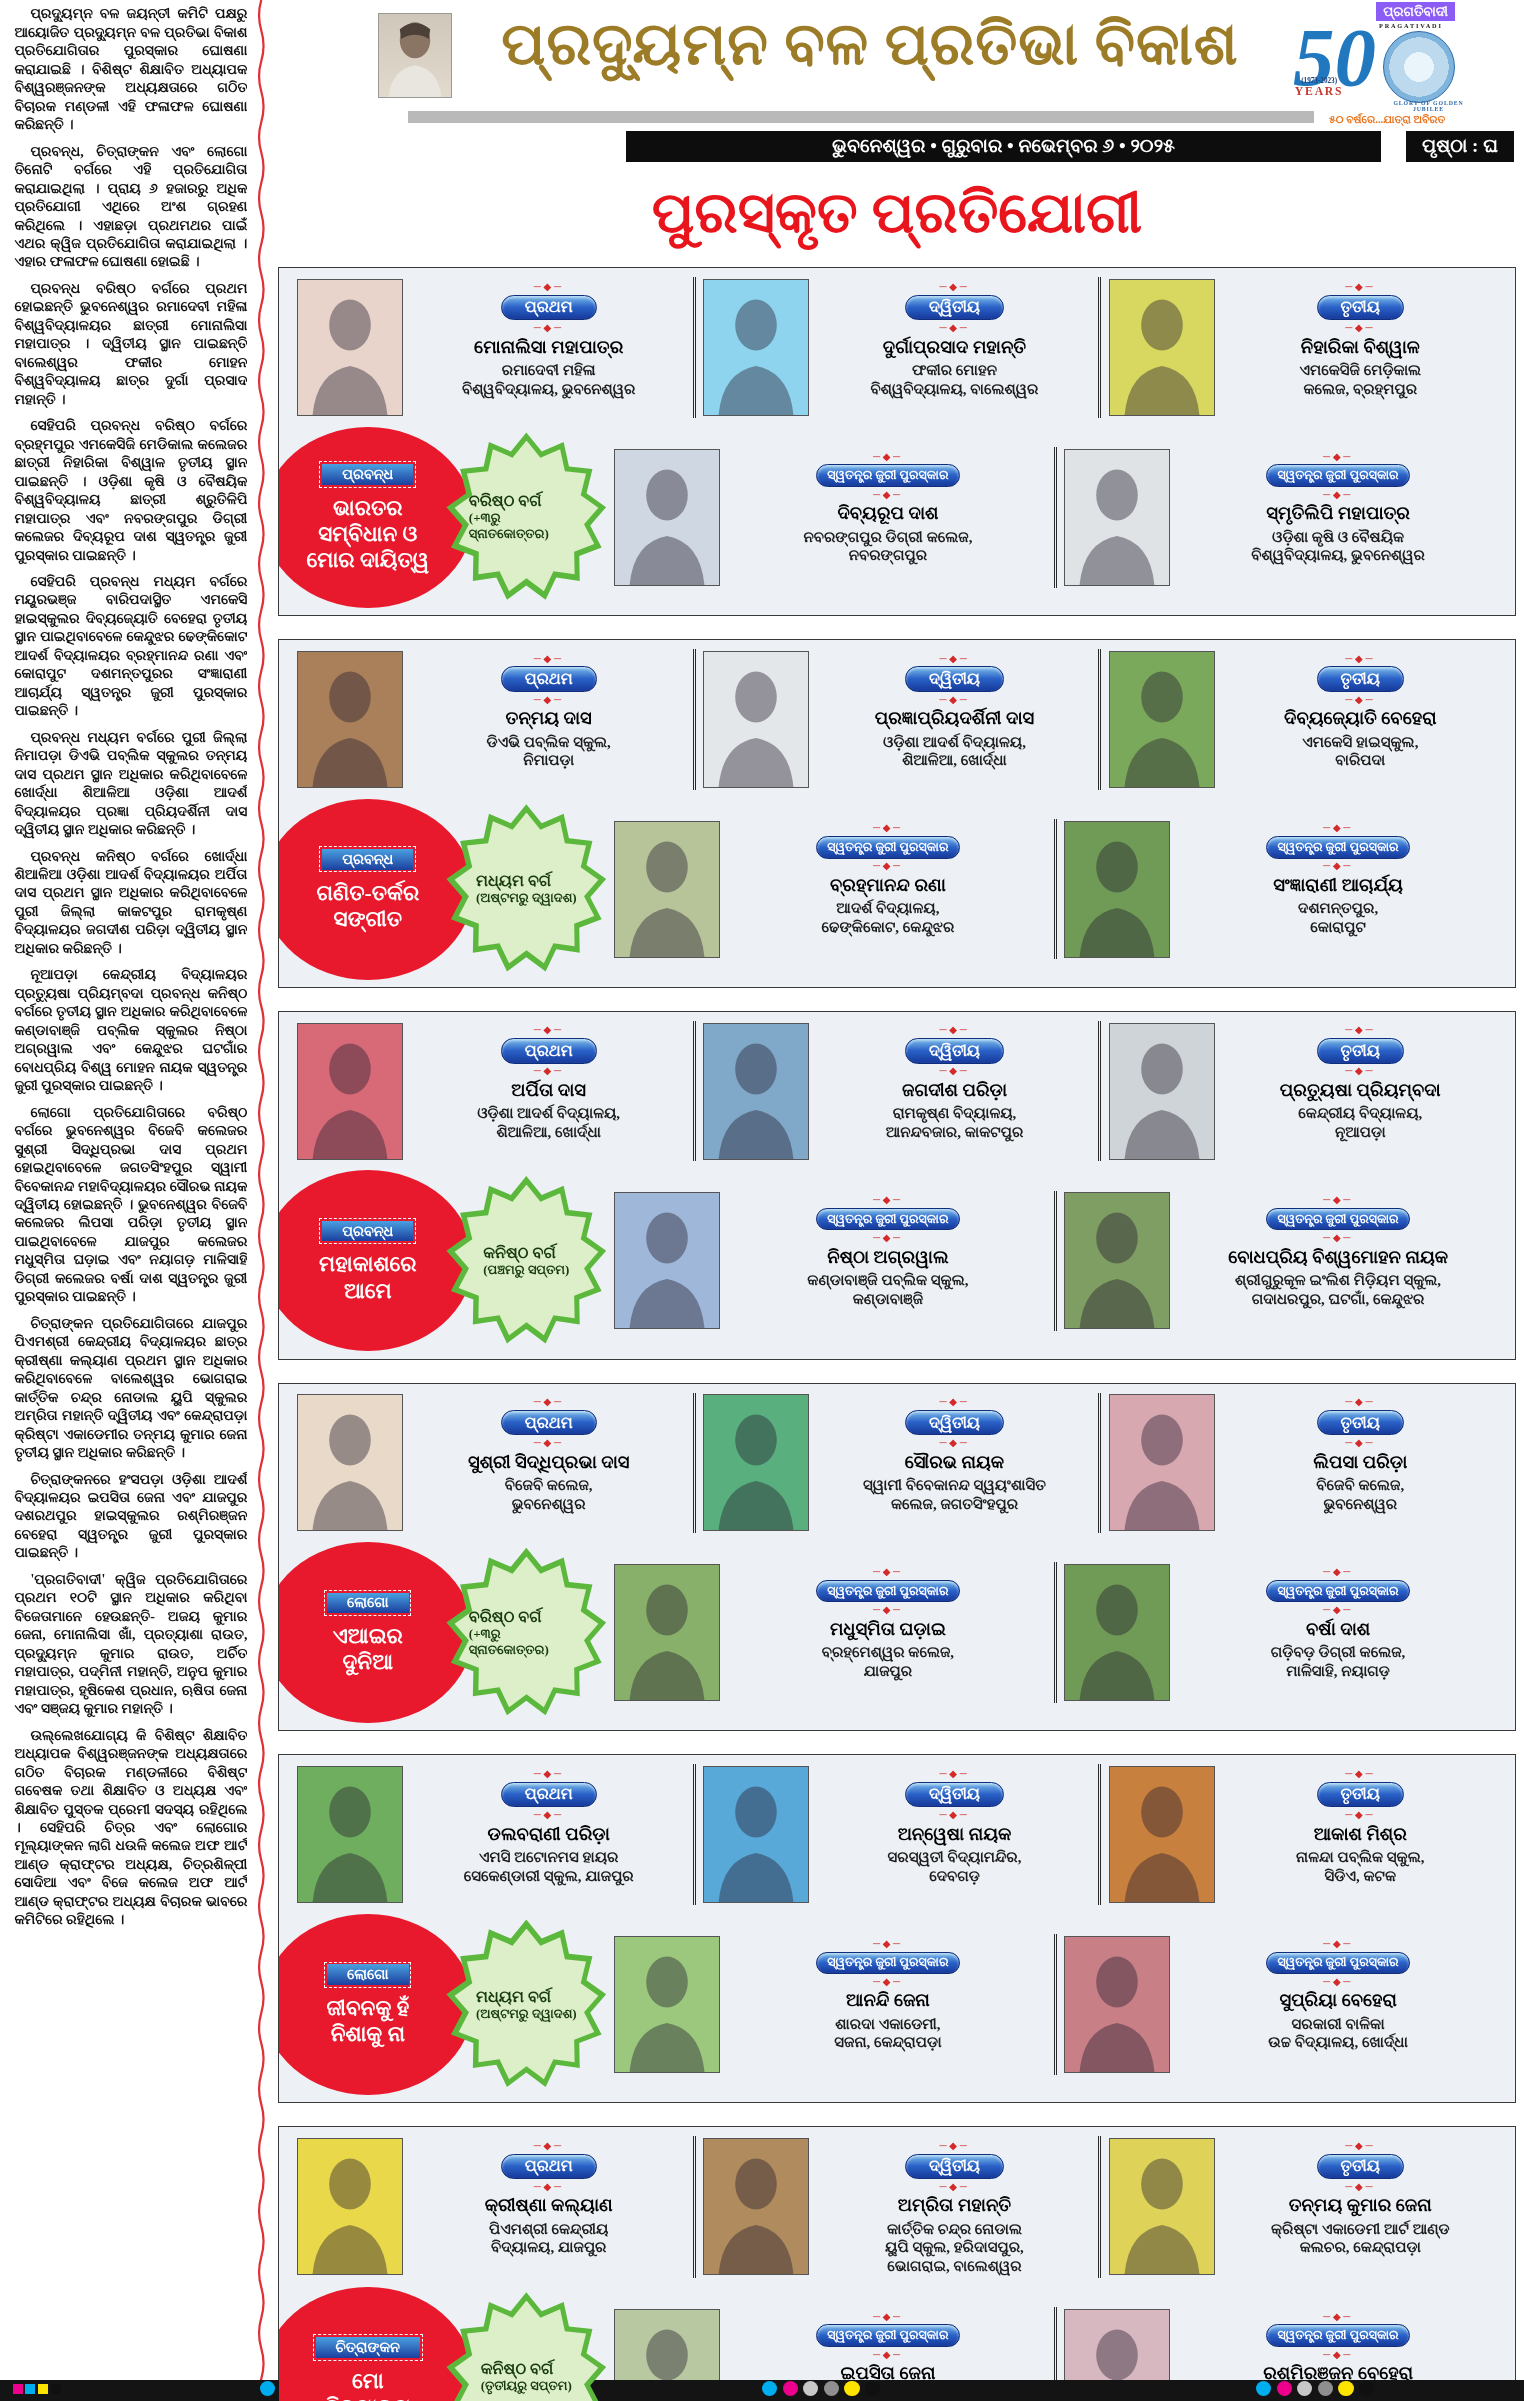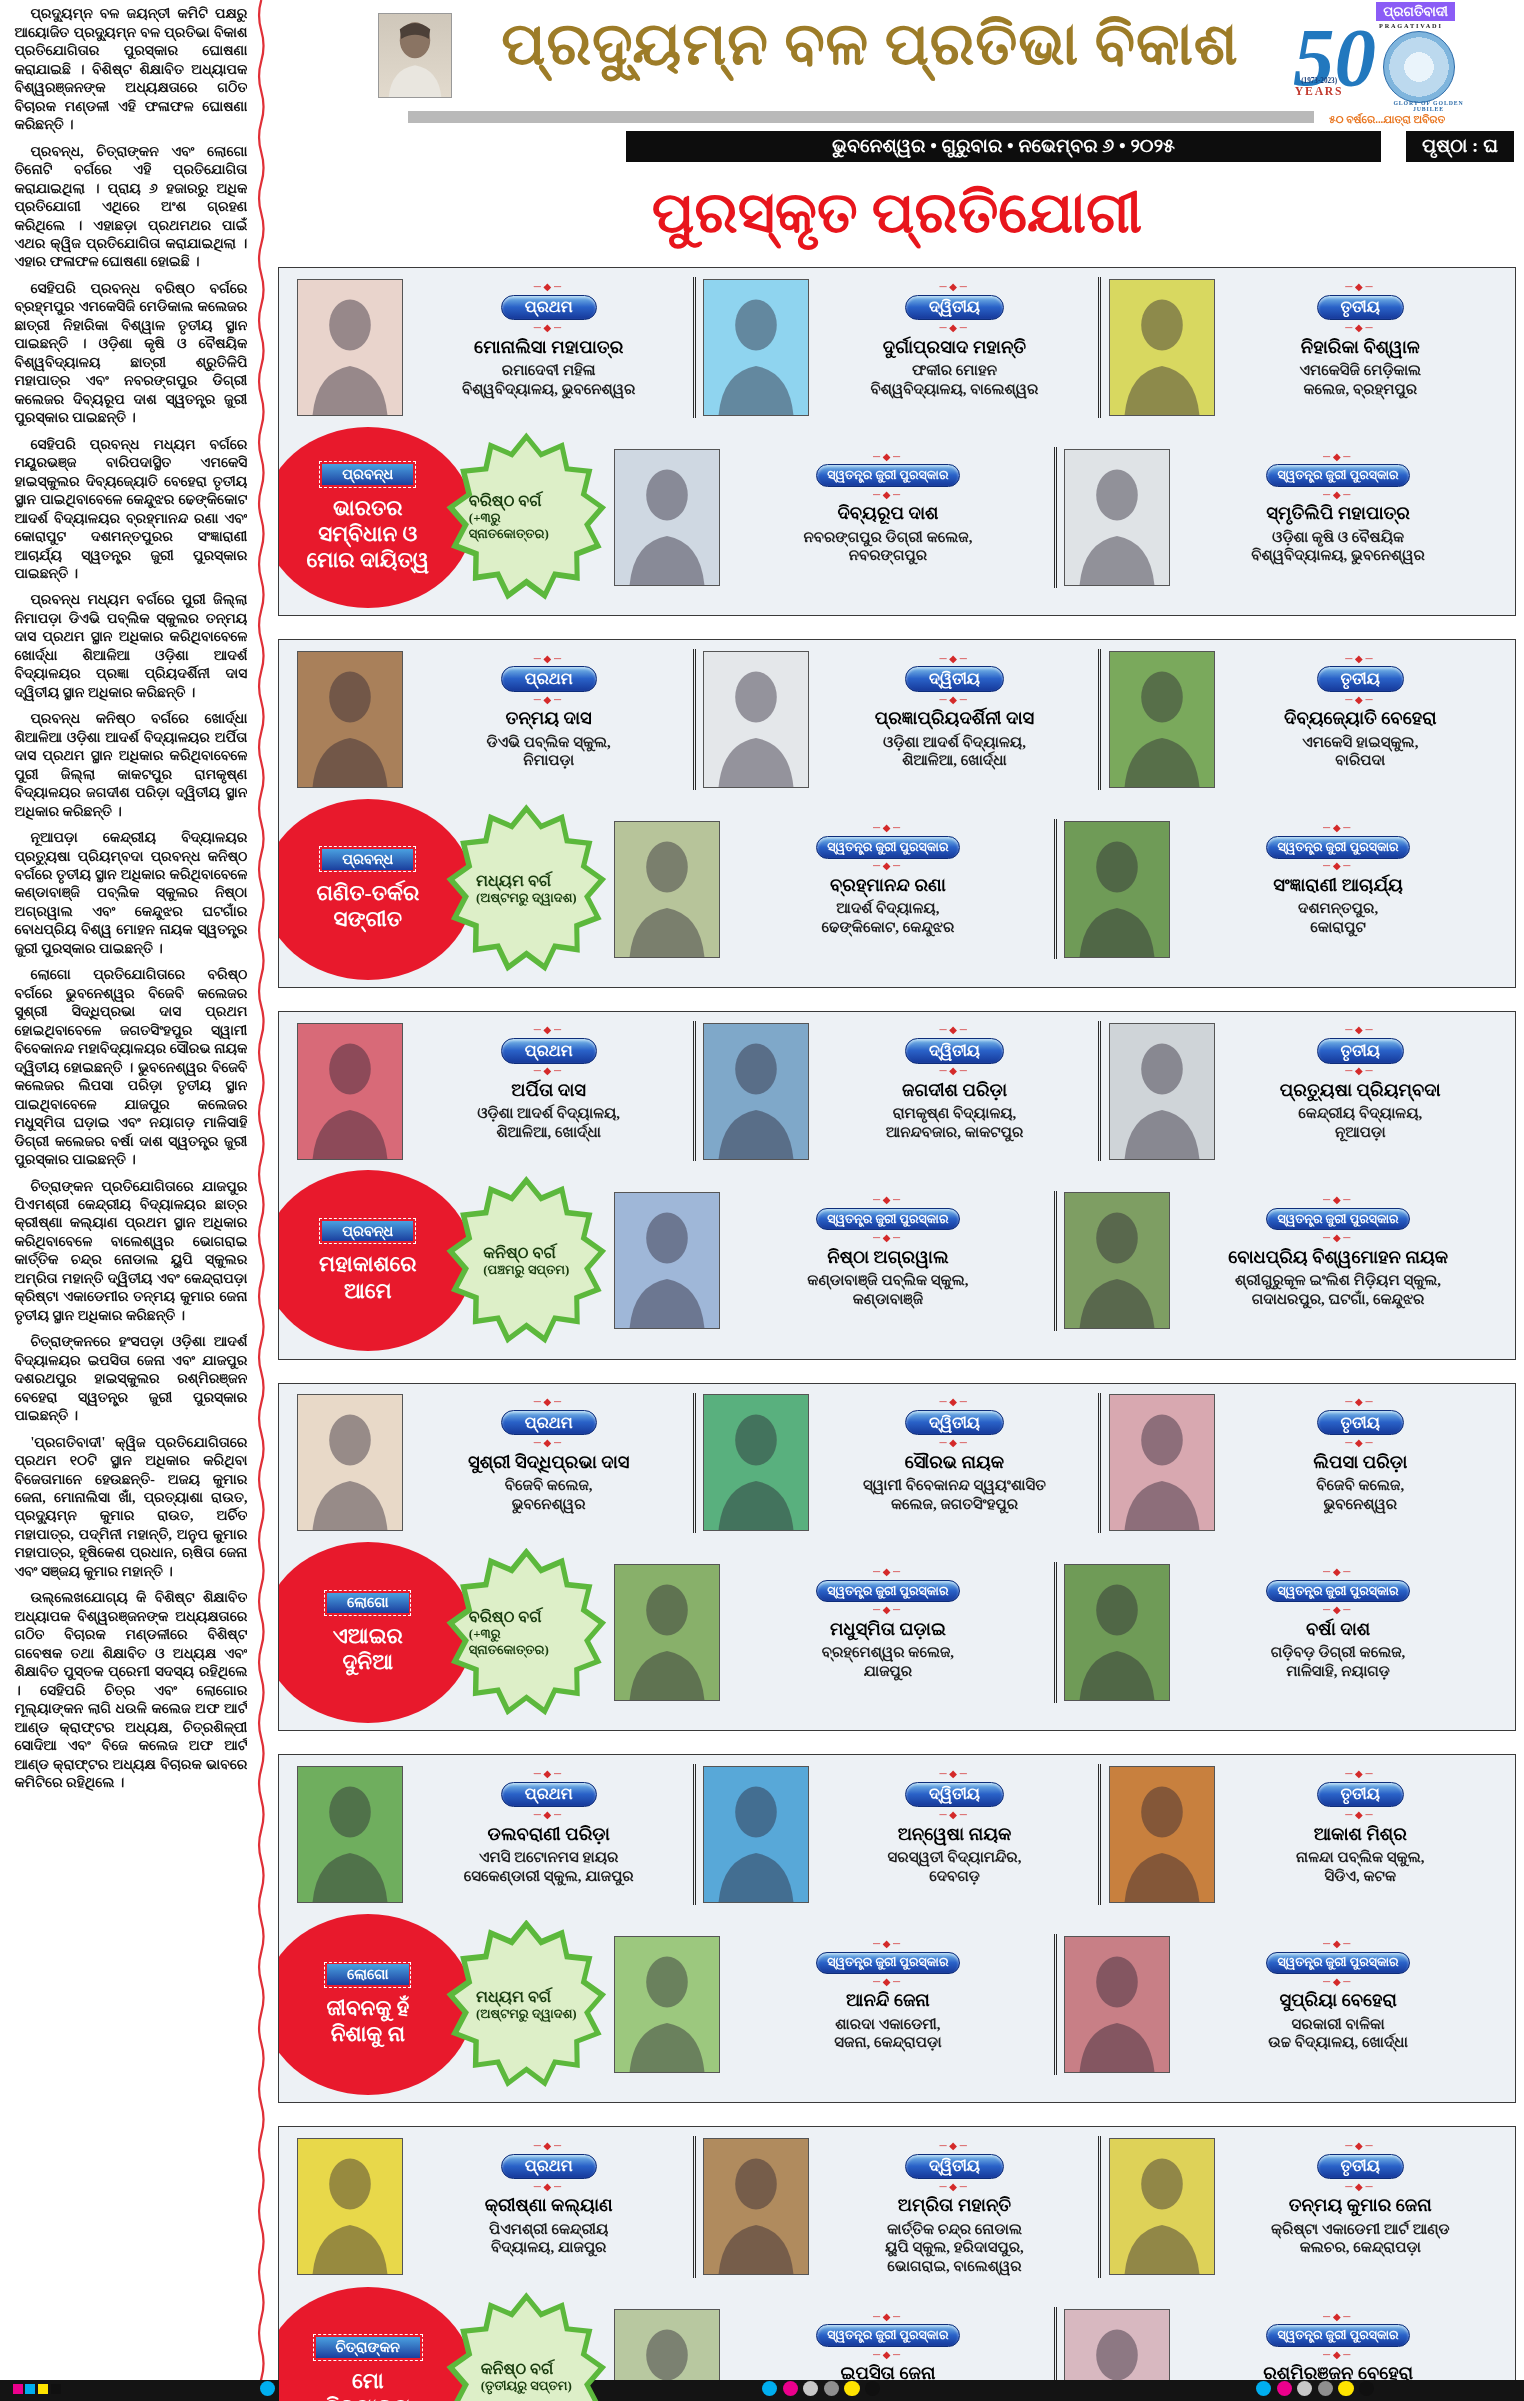--- a/index.html
+++ b/index.html
@@ -85,20 +85,21 @@
   .sq{width:10px;height:10px;}
 </style>
 </head>
 <body>
 
 <div class="page">
 
   <aside class="article" id="article-col">
       <p>ପ୍ରଦ୍ୟୁମ୍ନ ବଳ ଜୟନ୍ତୀ କମିଟି ପକ୍ଷରୁ ଆୟୋଜିତ ପ୍ରଦ୍ୟୁମ୍ନ ବଳ ପ୍ରତିଭା ବିକାଶ ପ୍ରତିଯୋଗିତାର ପୁରସ୍କାର ଘୋଷଣା କରାଯାଇଛି । ବିଶିଷ୍ଟ ଶିକ୍ଷାବିତ ଅଧ୍ୟାପକ ବିଶ୍ୱରଞ୍ଜନଙ୍କ ଅଧ୍ୟକ୍ଷତାରେ ଗଠିତ ବିଚାରକ ମଣ୍ଡଳୀ ଏହି ଫଳାଫଳ ଘୋଷଣା କରିଛନ୍ତି ।</p>
       <p>ପ୍ରବନ୍ଧ, ଚିତ୍ରାଙ୍କନ ଏବଂ ଲୋଗୋ ତିନୋଟି ବର୍ଗରେ ଏହି ପ୍ରତିଯୋଗିତା କରାଯାଇଥିଲା । ପ୍ରାୟ ୬ ହଜାରରୁ ଅଧିକ ପ୍ରତିଯୋଗୀ ଏଥିରେ ଅଂଶ ଗ୍ରହଣ କରିଥିଲେ । ଏହାଛଡ଼ା ପ୍ରଥମଥର ପାଇଁ ଏଥର କ୍ୱିଜ ପ୍ରତିଯୋଗିତା କରାଯାଇଥିଲା । ଏହାର ଫଳାଫଳ ଘୋଷଣା ହୋଇଛି ।</p>
+      <p>ପ୍ରବନ୍ଧ ବରିଷ୍ଠ ବର୍ଗରେ ପ୍ରଥମ ହୋଇଛନ୍ତି ଭୁବନେଶ୍ୱର ରମାଦେବୀ ମହିଳା ବିଶ୍ୱବିଦ୍ୟାଳୟର ଛାତ୍ରୀ ମୋନାଲିସା ମହାପାତ୍ର । ଦ୍ୱିତୀୟ ସ୍ଥାନ ପାଇଛନ୍ତି ବାଲେଶ୍ୱର ଫକୀର ମୋହନ ବିଶ୍ୱବିଦ୍ୟାଳୟ ଛାତ୍ର ଦୁର୍ଗା ପ୍ରସାଦ ମହାନ୍ତି ।</p>
       <p>ସେହିପରି ପ୍ରବନ୍ଧ ବରିଷ୍ଠ ବର୍ଗରେ ବ୍ରହ୍ମପୁର ଏମକେସିଜି ମେଡିକାଲ କଲେଜର ଛାତ୍ରୀ ନିହାରିକା ବିଶ୍ୱାଳ ତୃତୀୟ ସ୍ଥାନ ପାଇଛନ୍ତି । ଓଡ଼ିଶା କୃଷି ଓ ବୈଷୟିକ ବିଶ୍ୱବିଦ୍ୟାଳୟ ଛାତ୍ରୀ ଶ୍ରୁତିଳିପି ମହାପାତ୍ର ଏବଂ ନବରଙ୍ଗପୁର ଡିଗ୍ରୀ କଲେଜର ଦିବ୍ୟରୂପ ଦାଶ ସ୍ୱତନ୍ତ୍ର ଜୁରୀ ପୁରସ୍କାର ପାଇଛନ୍ତି ।</p>
       <p>ସେହିପରି ପ୍ରବନ୍ଧ ମଧ୍ୟମ ବର୍ଗରେ ମୟୂରଭଞ୍ଜ ବାରିପଦାସ୍ଥିତ ଏମକେସି ହାଇସ୍କୁଲର ଦିବ୍ୟଜ୍ୟୋତି ବେହେରା ତୃତୀୟ ସ୍ଥାନ ପାଇଥିବାବେଳେ କେନ୍ଦୁଝର ଢେଙ୍କିକୋଟ ଆଦର୍ଶ ବିଦ୍ୟାଳୟର ବ୍ରହ୍ମାନନ୍ଦ ରଣା ଏବଂ କୋରାପୁଟ ଦଶମନ୍ତପୁରର ସଂଜ୍ଞାରାଣୀ ଆଚାର୍ଯ୍ୟ ସ୍ୱତନ୍ତ୍ର ଜୁରୀ ପୁରସ୍କାର ପାଇଛନ୍ତି ।</p>
       <p>ପ୍ରବନ୍ଧ ମଧ୍ୟମ ବର୍ଗରେ ପୁରୀ ଜିଲ୍ଲା ନିମାପଡ଼ା ଡିଏଭି ପବ୍ଲିକ ସ୍କୁଲର ତନ୍ମୟ ଦାସ ପ୍ରଥମ ସ୍ଥାନ ଅଧିକାର କରିଥିବାବେଳେ ଖୋର୍ଦ୍ଧା ଶିଆଳିଆ ଓଡ଼ିଶା ଆଦର୍ଶ ବିଦ୍ୟାଳୟର ପ୍ରଜ୍ଞା ପ୍ରିୟଦର୍ଶିନୀ ଦାସ ଦ୍ୱିତୀୟ ସ୍ଥାନ ଅଧିକାର କରିଛନ୍ତି ।</p>
       <p>ପ୍ରବନ୍ଧ କନିଷ୍ଠ ବର୍ଗରେ ଖୋର୍ଦ୍ଧା ଶିଆଳିଆ ଓଡ଼ିଶା ଆଦର୍ଶ ବିଦ୍ୟାଳୟର ଅର୍ପିତା ଦାସ ପ୍ରଥମ ସ୍ଥାନ ଅଧିକାର କରିଥିବାବେଳେ ପୁରୀ ଜିଲ୍ଲା କାକଟପୁର ରାମକୃଷ୍ଣ ବିଦ୍ୟାଳୟର ଜଗଦୀଶ ପରିଡ଼ା ଦ୍ୱିତୀୟ ସ୍ଥାନ ଅଧିକାର କରିଛନ୍ତି ।</p>
       <p>ନୂଆପଡ଼ା କେନ୍ଦ୍ରୀୟ ବିଦ୍ୟାଳୟର ପ୍ରତ୍ୟୁଷା ପ୍ରିୟମ୍ବଦା ପ୍ରବନ୍ଧ କନିଷ୍ଠ ବର୍ଗରେ ତୃତୀୟ ସ୍ଥାନ ଅଧିକାର କରିଥିବାବେଳେ କଣ୍ଡାବାଞ୍ଜି ପବ୍ଲିକ ସ୍କୁଲର ନିଷ୍ଠା ଅଗ୍ରୱାଲ ଏବଂ କେନ୍ଦୁଝର ଘଟଗାଁର ବୋଧପ୍ରିୟ ବିଶ୍ୱ ମୋହନ ନାୟକ ସ୍ୱତନ୍ତ୍ର ଜୁରୀ ପୁରସ୍କାର ପାଇଛନ୍ତି ।</p>
       <p>ଲୋଗୋ ପ୍ରତିଯୋଗିତାରେ ବରିଷ୍ଠ ବର୍ଗରେ ଭୁବନେଶ୍ୱର ବିଜେବି କଲେଜର ସୁଶ୍ରୀ ସିଦ୍ଧିପ୍ରଭା ଦାସ ପ୍ରଥମ ହୋଇଥିବାବେଳେ ଜଗତସିଂହପୁର ସ୍ୱାମୀ ବିବେକାନନ୍ଦ ମହାବିଦ୍ୟାଳୟର ସୌରଭ ନାୟକ ଦ୍ୱିତୀୟ ହୋଇଛନ୍ତି । ଭୁବନେଶ୍ୱର ବିଜେବି କଲେଜର ଲିପସା ପରିଡ଼ା ତୃତୀୟ ସ୍ଥାନ ପାଇଥିବାବେଳେ ଯାଜପୁର କଲେଜର ମଧୁସ୍ମିତା ଘଡ଼ାଇ ଏବଂ ନୟାଗଡ଼ ମାଳିସାହି ଡିଗ୍ରୀ କଲେଜର ବର୍ଷା ଦାଶ ସ୍ୱତନ୍ତ୍ର ଜୁରୀ ପୁରସ୍କାର ପାଇଛନ୍ତି ।</p>
       <p>ଚିତ୍ରାଙ୍କନ ପ୍ରତିଯୋଗିତାରେ ଯାଜପୁର ପିଏମଶ୍ରୀ କେନ୍ଦ୍ରୀୟ ବିଦ୍ୟାଳୟର ଛାତ୍ର କ୍ରୀଷ୍ଣା କଲ୍ୟାଣ ପ୍ରଥମ ସ୍ଥାନ ଅଧିକାର କରିଥିବାବେଳେ ବାଲେଶ୍ୱର ଭୋଗରାଇ କାର୍ତ୍ତିକ ଚନ୍ଦ୍ର ନୋଡାଲ ୟୁପି ସ୍କୁଲର ଅମ୍ରିତା ମହାନ୍ତି ଦ୍ୱିତୀୟ ଏବଂ କେନ୍ଦ୍ରାପଡ଼ା କ୍ରିଷ୍ଟା ଏକାଡେମୀର ତନ୍ମୟ କୁମାର ଜେନା ତୃତୀୟ ସ୍ଥାନ ଅଧିକାର କରିଛନ୍ତି ।</p>
       <p>ଚିତ୍ରାଙ୍କନରେ ହଂସପଡ଼ା ଓଡ଼ିଶା ଆଦର୍ଶ ବିଦ୍ୟାଳୟର ଇପସିତା ଜେନା ଏବଂ ଯାଜପୁର ଦଶରଥପୁର ହାଇସ୍କୁଲର ରଶ୍ମିରଞ୍ଜନ ବେହେରା ସ୍ୱତନ୍ତ୍ର ଜୁରୀ ପୁରସ୍କାର ପାଇଛନ୍ତି ।</p>
       <p>'ପ୍ରଗତିବାଦୀ' କ୍ୱିଜ ପ୍ରତିଯୋଗିତାରେ ପ୍ରଥମ ୧୦ଟି ସ୍ଥାନ ଅଧିକାର କରିଥିବା ବିଜେତାମାନେ ହେଉଛନ୍ତି- ଅଜୟ କୁମାର ଜେନା, ମୋନାଲିସା ଖାଁ, ପ୍ରତ୍ୟାଶା ରାଉତ, ପ୍ରଦ୍ୟୁମ୍ନ କୁମାର ରାଉତ, ଅର୍ଚିତ ମହାପାତ୍ର, ପଦ୍ମିନୀ ମହାନ୍ତି, ଅନୁପ କୁମାର ମହାପାତ୍ର, ହୃଷିକେଶ ପ୍ରଧାନ, ଋଷିତା ଜେନା ଏବଂ ସଞ୍ଜୟ କୁମାର ମହାନ୍ତି ।</p>
       <p>ଉଲ୍ଲେଖଯୋଗ୍ୟ କି ବିଶିଷ୍ଟ ଶିକ୍ଷାବିତ ଅଧ୍ୟାପକ ବିଶ୍ୱରଞ୍ଜନଙ୍କ ଅଧ୍ୟକ୍ଷତାରେ ଗଠିତ ବିଚାରକ ମଣ୍ଡଳୀରେ ବିଶିଷ୍ଟ ଗବେଷକ ତଥା ଶିକ୍ଷାବିତ ଓ ଅଧ୍ୟକ୍ଷ ଏବଂ ଶିକ୍ଷାବିତ ପୁସ୍ତକ ପ୍ରେମୀ ସଦସ୍ୟ ରହିଥିଲେ । ସେହିପରି ଚିତ୍ର ଏବଂ ଲୋଗୋର ମୂଲ୍ୟାଙ୍କନ ଲାଗି ଧଉଳି କଲେଜ ଅଫ ଆର୍ଟ ଆଣ୍ଡ କ୍ରାଫ୍ଟର ଅଧ୍ୟକ୍ଷ, ଚିତ୍ରଶିଳ୍ପୀ ସୋଦିଆ ଏବଂ ବିଜେ କଲେଜ ଅଫ ଆର୍ଟ ଆଣ୍ଡ କ୍ରାଫ୍ଟର ଅଧ୍ୟକ୍ଷ ବିଚାରକ ଭାବରେ କମିଟିରେ ରହିଥିଲେ ।</p>

